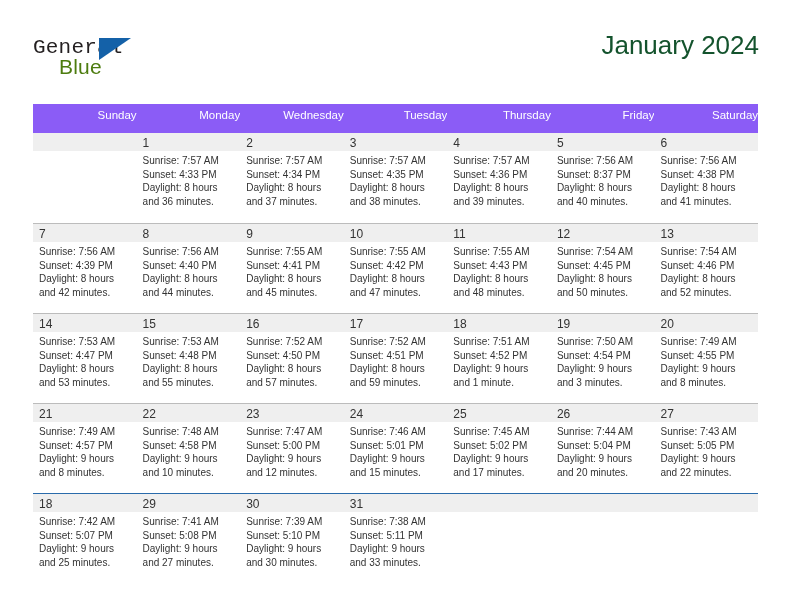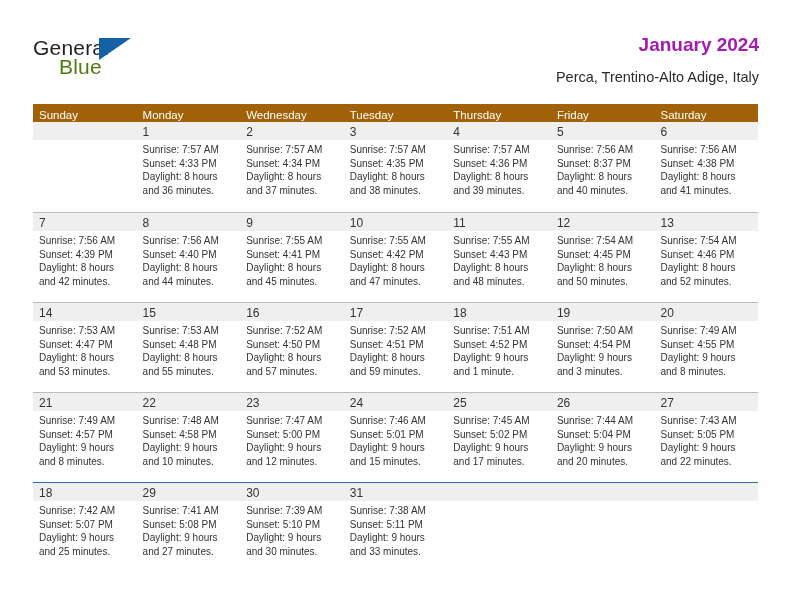--- a/index.html
+++ b/index.html
@@ -36,21 +36,21 @@
     width: 200px;
     height: 52px;
   }
   .logo-general {
     position: absolute;
     left: 0;
     top: 0;
     font-size: 21px;
     letter-spacing: 0.2px;
     color: #231f20;
-    font-family: Liberation Sans, sans-serif;
+    font-family: Liberation Mono, monospace;
   }
   .logo-blue {
     position: absolute;
     left: 26px;
     top: 19px;
     font-size: 21px;
     letter-spacing: 0.2px;
     color: #4d7c0f;
     font-family: "Liberation Sans", sans-serif;
   }
@@ -64,45 +64,46 @@
     border-bottom: 22px solid transparent;
   }
 
   .title-block {
     position: absolute;
     right: 0;
     top: 0;
     text-align: right;
   }
   .cal-title {
-    font-size: 19px;
-    color: #a21caf;
+    font-size: 26px;
+    color: #14532d;
     line-height: 34px;
     white-space: nowrap;
-    font-weight: bold;
+    font-weight: normal;
   }
   .cal-subtitle {
     font-size: 14.5px;
     color: #2b2b2b;
     line-height: 22px;
     margin-top: 4px;
     white-space: nowrap;
   }
 
   
   .calendar {
     position: absolute;
     left: 33px;
     top: 104px;
     width: 725px;
   }
   .weekday-row {
     display: flex;
-    background: #a16207;
-    height: 18px;
+    background: #8b5cf6;
+    height: 29px;
+    text-align: right;
   }
   .weekday {
     flex: 1 1 0;
     color: #ffffff;
     font-size: 11.5px;
     line-height: 22px;
     padding-left: 6px;
     box-sizing: border-box;
     white-space: nowrap;
     overflow: hidden;
@@ -157,21 +158,20 @@
   <div class="header">
 
     <div class="logo">
       <span class="logo-general">General</span>
       <span class="logo-triangle"></span>
       <span class="logo-blue">Blue</span>
     </div>
 
     <div class="title-block">
       <div class="cal-title">January 2024</div>
-      <div class="cal-subtitle">Perca, Trentino-Alto Adige, Italy</div>
     </div>
 
   </div>
 
   <div class="calendar">
 
     <div class="weekday-row">
       <div class="weekday">Sunday</div>
       <div class="weekday">Monday</div>
       <div class="weekday">Wednesday</div>

